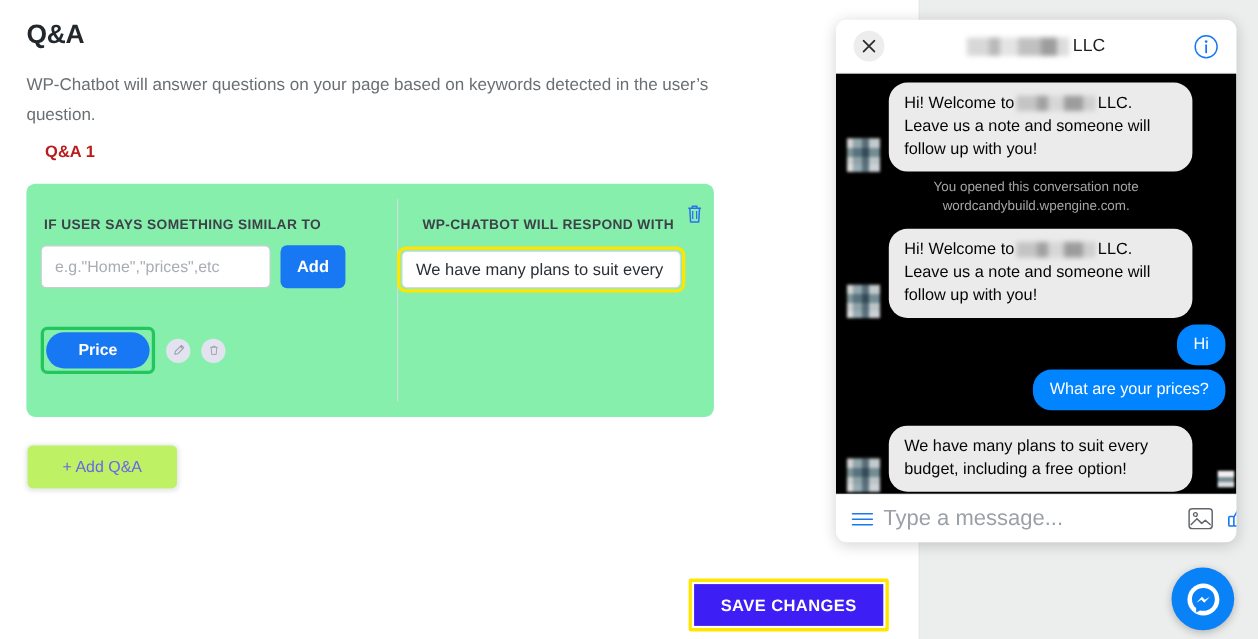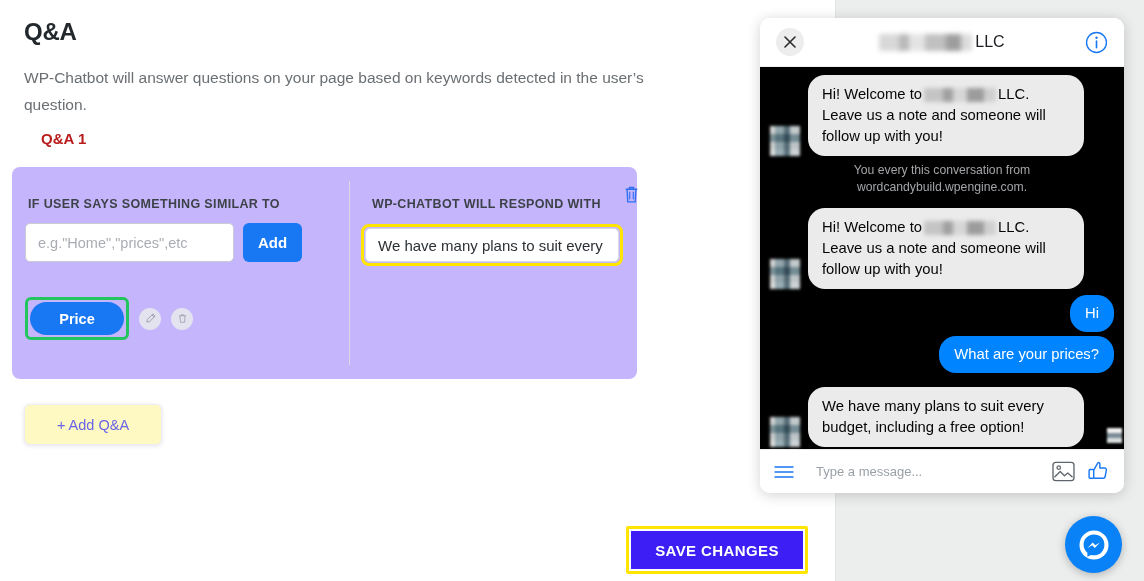--- a/index.html
+++ b/index.html
@@ -33,23 +33,23 @@
     position:absolute; left:24px; top:64px; width: 625px;
     font-size: 15.5px; line-height: 27px; color: #6a6f73;
   }
   .qa-label {
     position:absolute; left:41px; top:130px;
     font-size: 15px; font-weight: 700; color: #b91c1c;
   }
 
   
   .qa-card {
-    position:absolute; left:12px; top:167px;
+    position:absolute; left:24px; top:167px;
     width: 625px; height: 212px;
-    background: #c4b5fd;
+    background: #86efac;
     border-radius: 8px;
   }
   .qa-divider {
     position:absolute; left:337px; top:14px; width:1px; height:184px;
     background:#d9d9e6;
   }
   .col-heading {
     font-size: 12.5px; font-weight: 700; color: #3d4249;
     letter-spacing: 0.35px; text-transform: uppercase;
   }
@@ -105,21 +105,21 @@
     font-size: 15px; color:#2b3035; padding: 0 12px; outline:none;
   }
 
   .trash-top {
     position:absolute; left:623px; top:185px; cursor:pointer;
   }
 
   .add-qa-btn {
     position:absolute; left:24px; top:404px;
     width: 138px; height: 41px;
-    background:#fef9c3; border:1px solid #eceef4; border-radius:6px;
+    background:#bef264; border:1px solid #eceef4; border-radius:6px;
     box-shadow: 0 1px 4px rgba(40,40,90,0.13);
     color:#6a64e8; font-family:"Liberation Sans", sans-serif;
     font-size:14.5px; cursor:pointer;
   }
 
   .save-hl {
     position:absolute; left:626px; top:526px;
     border: 3px solid #ffe500; padding: 2px; border-radius: 2px;
   }
   .save-btn {
@@ -206,23 +206,23 @@
     background: linear-gradient(180deg,#efefef 0 35%, #7b8d96 35% 70%, #d8dcdd 70% 100%);
     filter: blur(1.1px);
   }
 
   .chat-footer {
     position:relative; height: 44px; background:#fff;
     border-top:1px solid #eceef0;
     display:flex; align-items:center; padding: 0 14px;
   }
   .composer-input {
-    flex:1; border:none; outline:none; margin-left:22px;
-    font-family:"Liberation Sans", sans-serif;
-    font-size: 13px; color:#0c4a6e; background:transparent;
+    flex:1; border:none; outline:none; margin-left:9px;
+    font-family:"Liberation Sans", sans-serif;
+    font-size: 20px; color:#0c4a6e; background:transparent;
   }
   .composer-input::placeholder { color:#9aa0a6; }
   .footer-icon { margin-left: 12px; cursor:pointer; display:flex; }
 
   
   .fab {
     position:absolute; left:1065px; top:516px;
     width: 57px; height: 57px; border-radius:50%;
     background:#0a82f7; box-shadow: 0 2px 8px rgba(0,0,0,0.25);
     display:flex; align-items:center; justify-content:center; cursor:pointer;
@@ -316,21 +316,21 @@
 
     <div class="chat-body">
 
       <div class="msg-row">
         <div class="avatar"></div>
         <div class="bubble-them">
           <span>Hi! Welcome to</span><span class="inline-blur"></span><span>LLC. Leave us a note and someone will follow up with you!</span>
         </div>
       </div>
 
-      <div class="sys-note">You every this conversation from wordcandybuild.wpengine.com.</div>
+      <div class="sys-note">You opened this conversation note wordcandybuild.wpengine.com.</div>
 
       <div class="msg-row">
         <div class="avatar"></div>
         <div class="bubble-them">
           <span>Hi! Welcome to</span><span class="inline-blur"></span><span>LLC. Leave us a note and someone will follow up with you!</span>
         </div>
       </div>
 
       <div class="msg-row me" style="margin-bottom:4px;">
         <div class="bubble-me">Hi</div>

